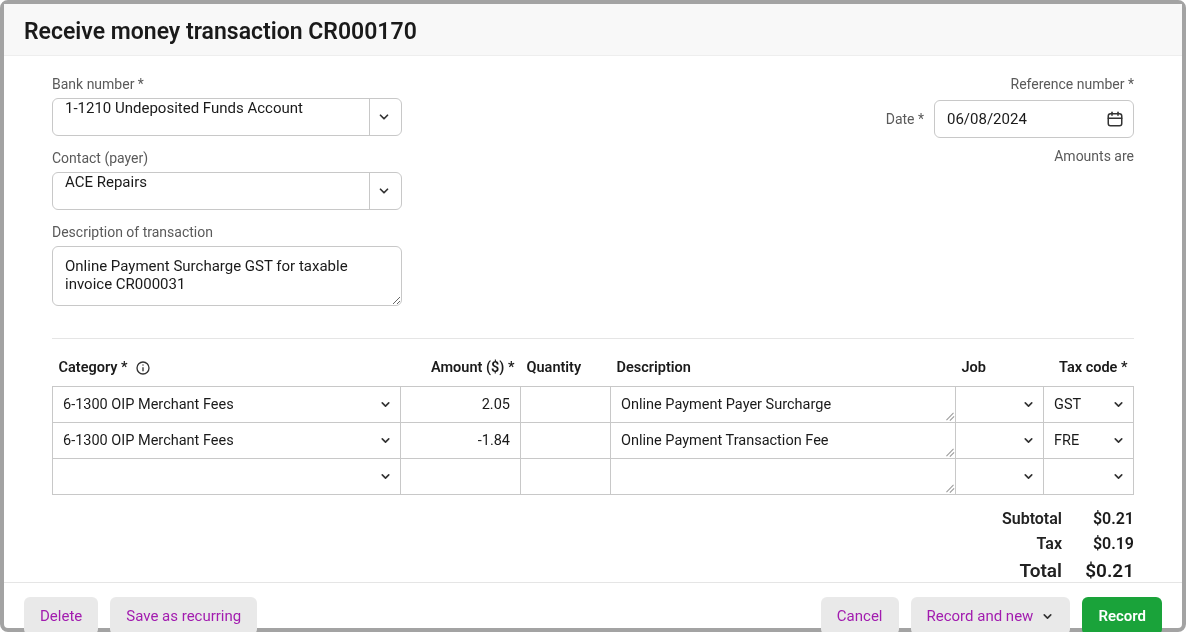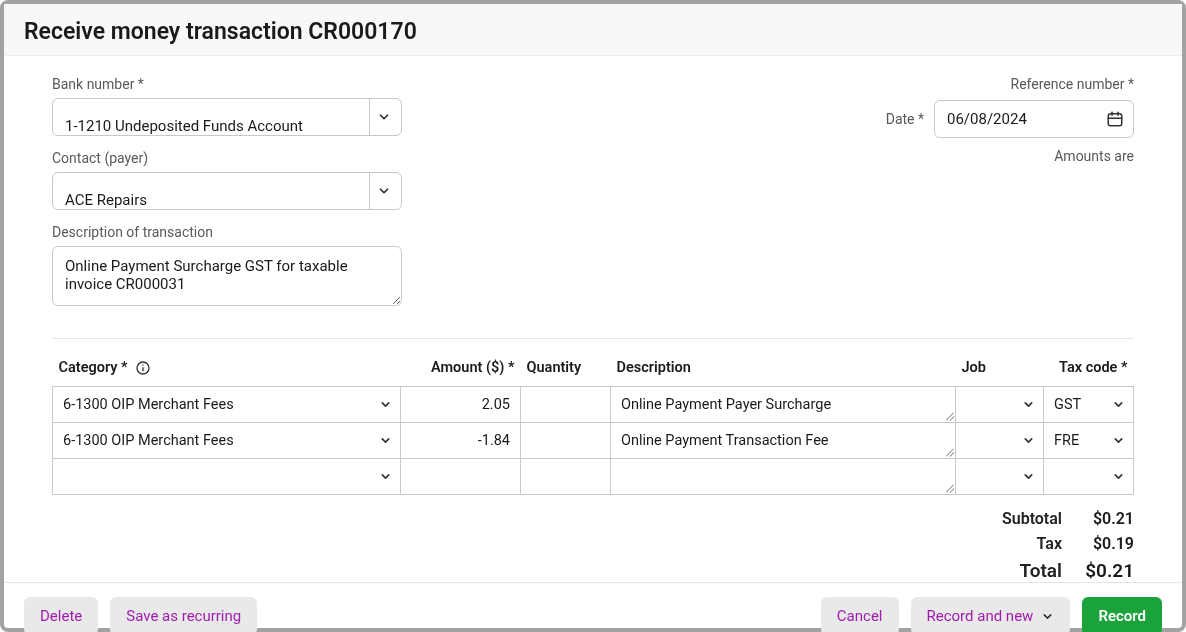--- a/index.html
+++ b/index.html
@@ -58,21 +58,21 @@
     border: 1px solid #c8c8c8;
     border-radius: 6px;
     background: #fff;
     font-size: 15px;
     font-family: inherit;
     color: #1a1a1a;
   }
   .select-box {
     height: 38px;
     display: flex;
-    align-items: flex-end;
+    align-items: flex-start;
     justify-content: space-between;
     padding: 0 4px 0 12px;
     cursor: pointer;
   }
   .chevron-btn {
     width: 28px;
     display: flex;
     align-items: center;
     justify-content: center;
     border-left: 1px solid #c8c8c8;

